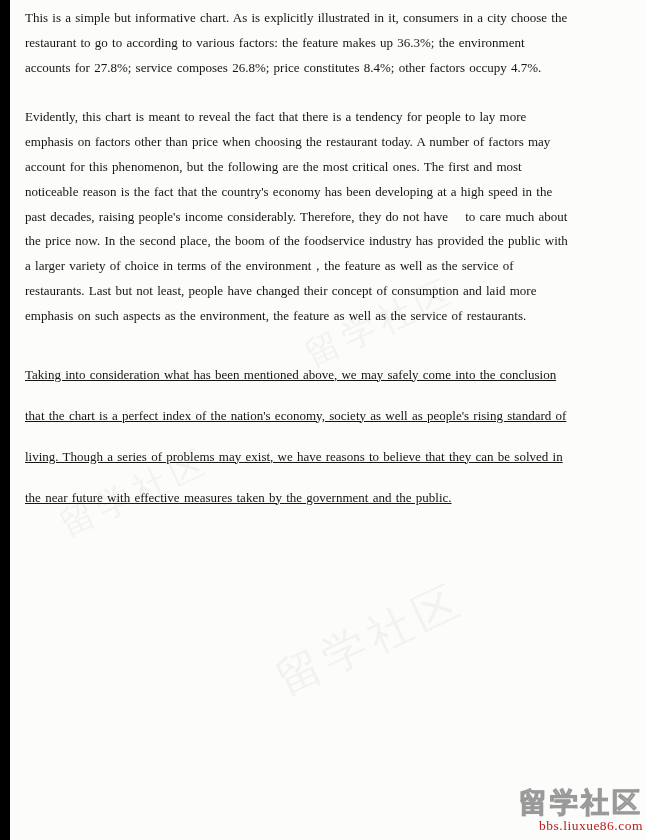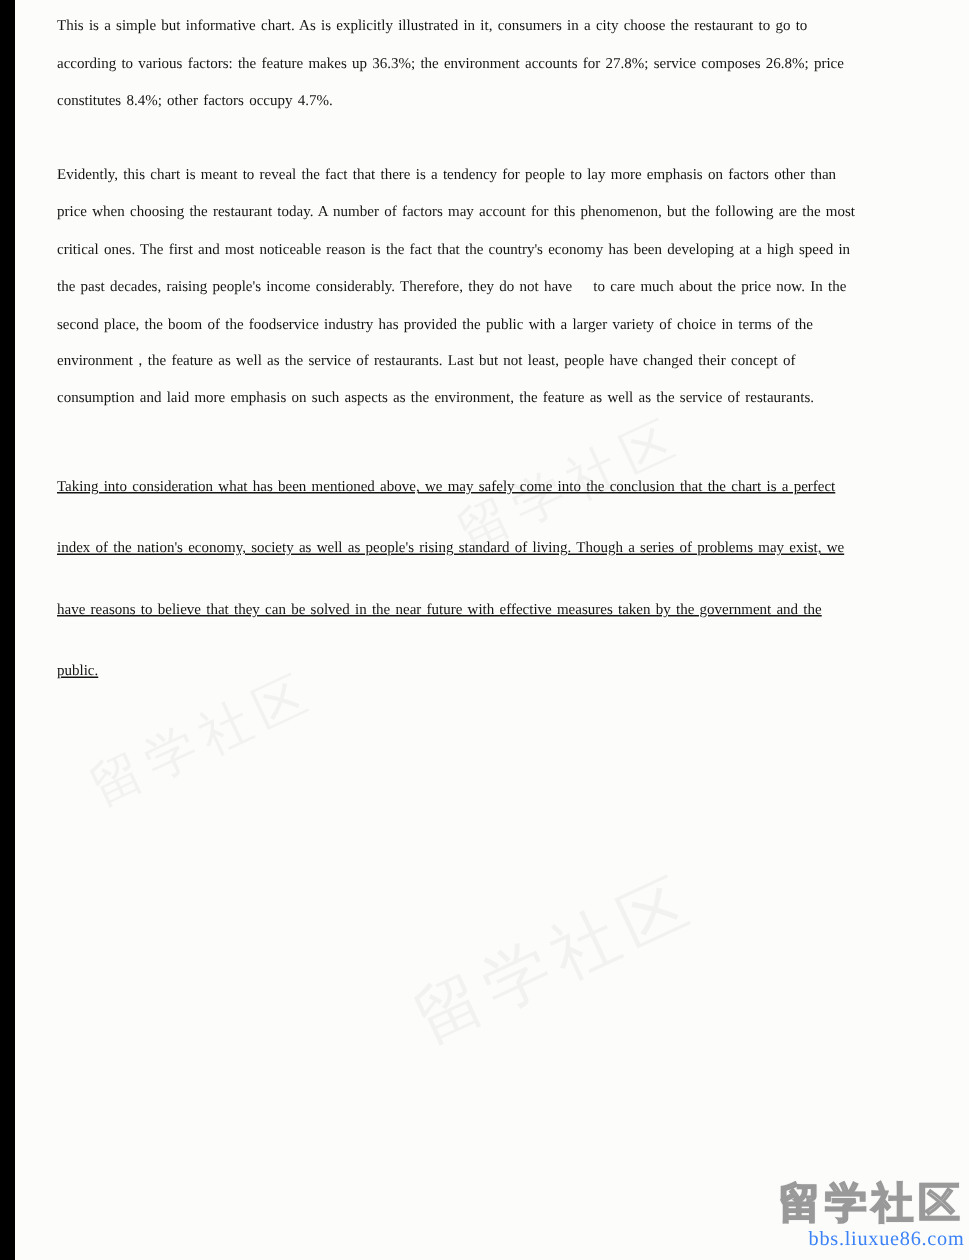--- a/index.html
+++ b/index.html
@@ -24,23 +24,23 @@
     height: 840px;
     background: #000000;
   }
   .content {
     position: absolute;
     left: 21px;
     top: 6px;
     width: 552px;
   }
   .para {
-    font-size: 10px;
+    font-size: 13px;
     line-height: 24.8px;
-    margin: 0 0 25px 17px;
+    margin: 0 0 25px 4px;
     text-align: left;
     word-spacing: 1px;
   }
   .para-wide {
     line-height: 41px;
     margin-top: 17px;
     margin-bottom: 0;
     text-decoration: underline;
   }
   .faint-wm {
@@ -66,21 +66,21 @@
     font-size: 28px;
     font-weight: bold;
     letter-spacing: 3px;
     color: #e3e3e3;
     -webkit-text-stroke: 1px #999999;
     text-shadow: 0 0 1px #9a9a9a;
     line-height: 30px;
   }
   .wm-url {
     font-size: 13.5px;
-    color: #3b82f6;
+    color: #b91c1c;
     letter-spacing: 0.5px;
     line-height: 16px;
   }
 </style>
 </head>
 <body>
 
 <div class="page">
 
   <div class="left-bar"></div>

